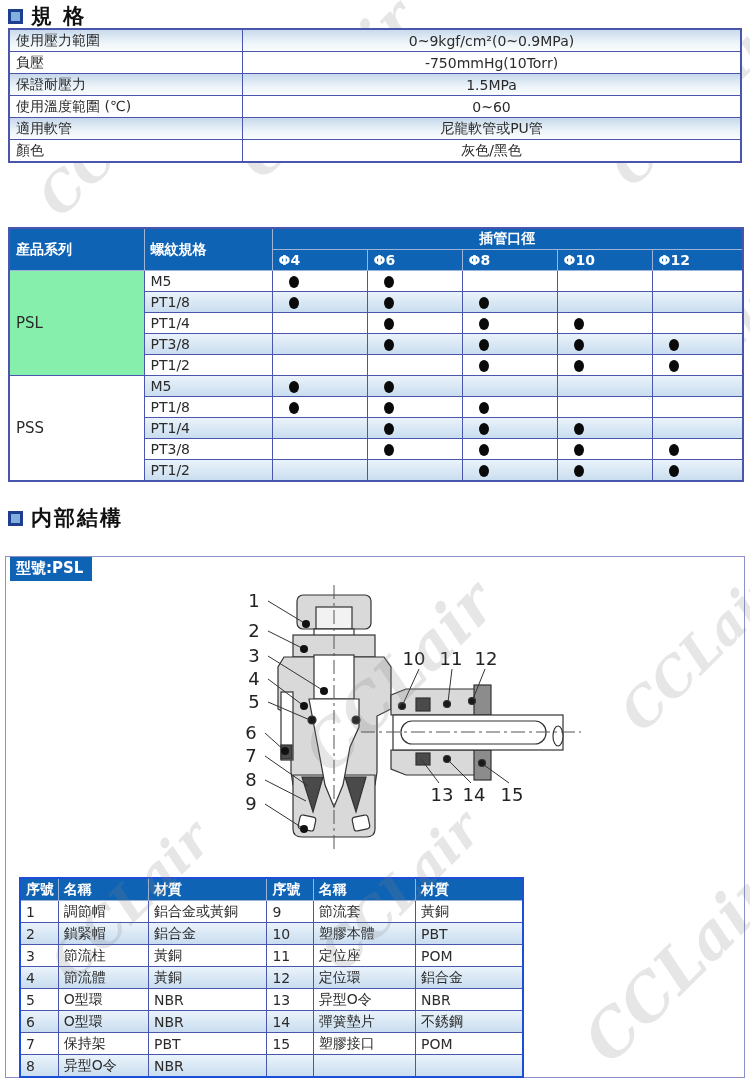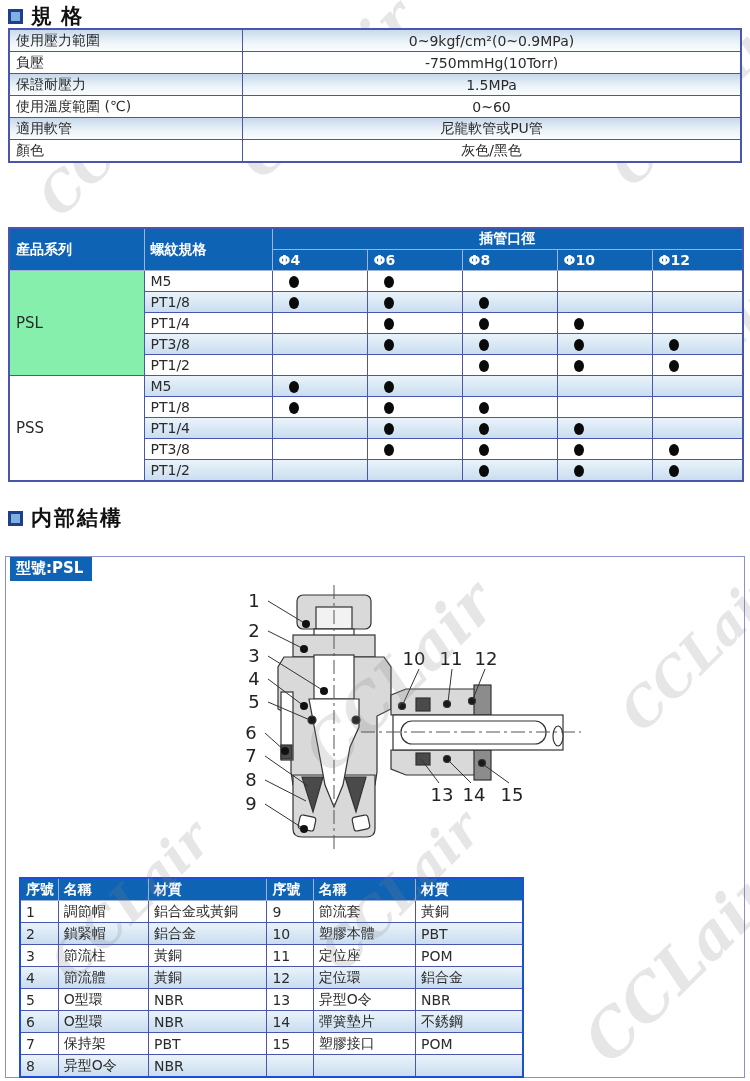--- a/index.html
+++ b/index.html
@@ -7,21 +7,21 @@
         font-family:"DejaVu Sans","Liberation Sans",sans-serif;color:#2b2b2b;}
   
   .wm{position:absolute;font-family:"DejaVu Serif","Liberation Serif",serif;
       font-weight:bold;font-style:italic;color:rgba(130,130,135,0.20);
       transform:rotate(-45deg);white-space:nowrap;pointer-events:none;z-index:1;}
   
   .sec-title{position:absolute;display:flex;align-items:center;gap:8px;z-index:3;}
   .sec-icon{width:15px;height:15px;background:#1e3f8f;display:inline-block;
             position:relative;flex:0 0 auto;}
   .sec-icon i{position:absolute;left:3px;top:3px;width:9px;height:9px;background:#7fb0e0;display:block;}
-  .sec-title b{font-size:21px;font-weight:bold;color:#111;letter-spacing:2px;font-family:Liberation Serif, serif;}
+  .sec-title b{font-size:21px;font-weight:bold;color:#111;letter-spacing:2px;}
   
   table{border-collapse:collapse;table-layout:fixed;z-index:2;position:absolute;background:#fff;}
   td,th{font-size:14px;overflow:hidden;white-space:nowrap;}
   .spec-table{left:8px;top:28px;width:734px;border:2px solid #4a55ae;}
   .spec-table td{border:1px solid #4a55ae;height:21px;padding:0 6px;}
   .spec-table td.lbl{width:220px;text-align:left;}
   .spec-table td.val{text-align:center;}
   .spec-shade{background:linear-gradient(180deg,#c6d8ea 0%,#eef5fa 60%,#fbfdfe 100%);}
   .config-table{left:8px;top:227px;width:734px;border:2px solid #4a55ae;}
   .config-table td{border:1px solid #4a55ae;height:20px;padding:0 6px;}

